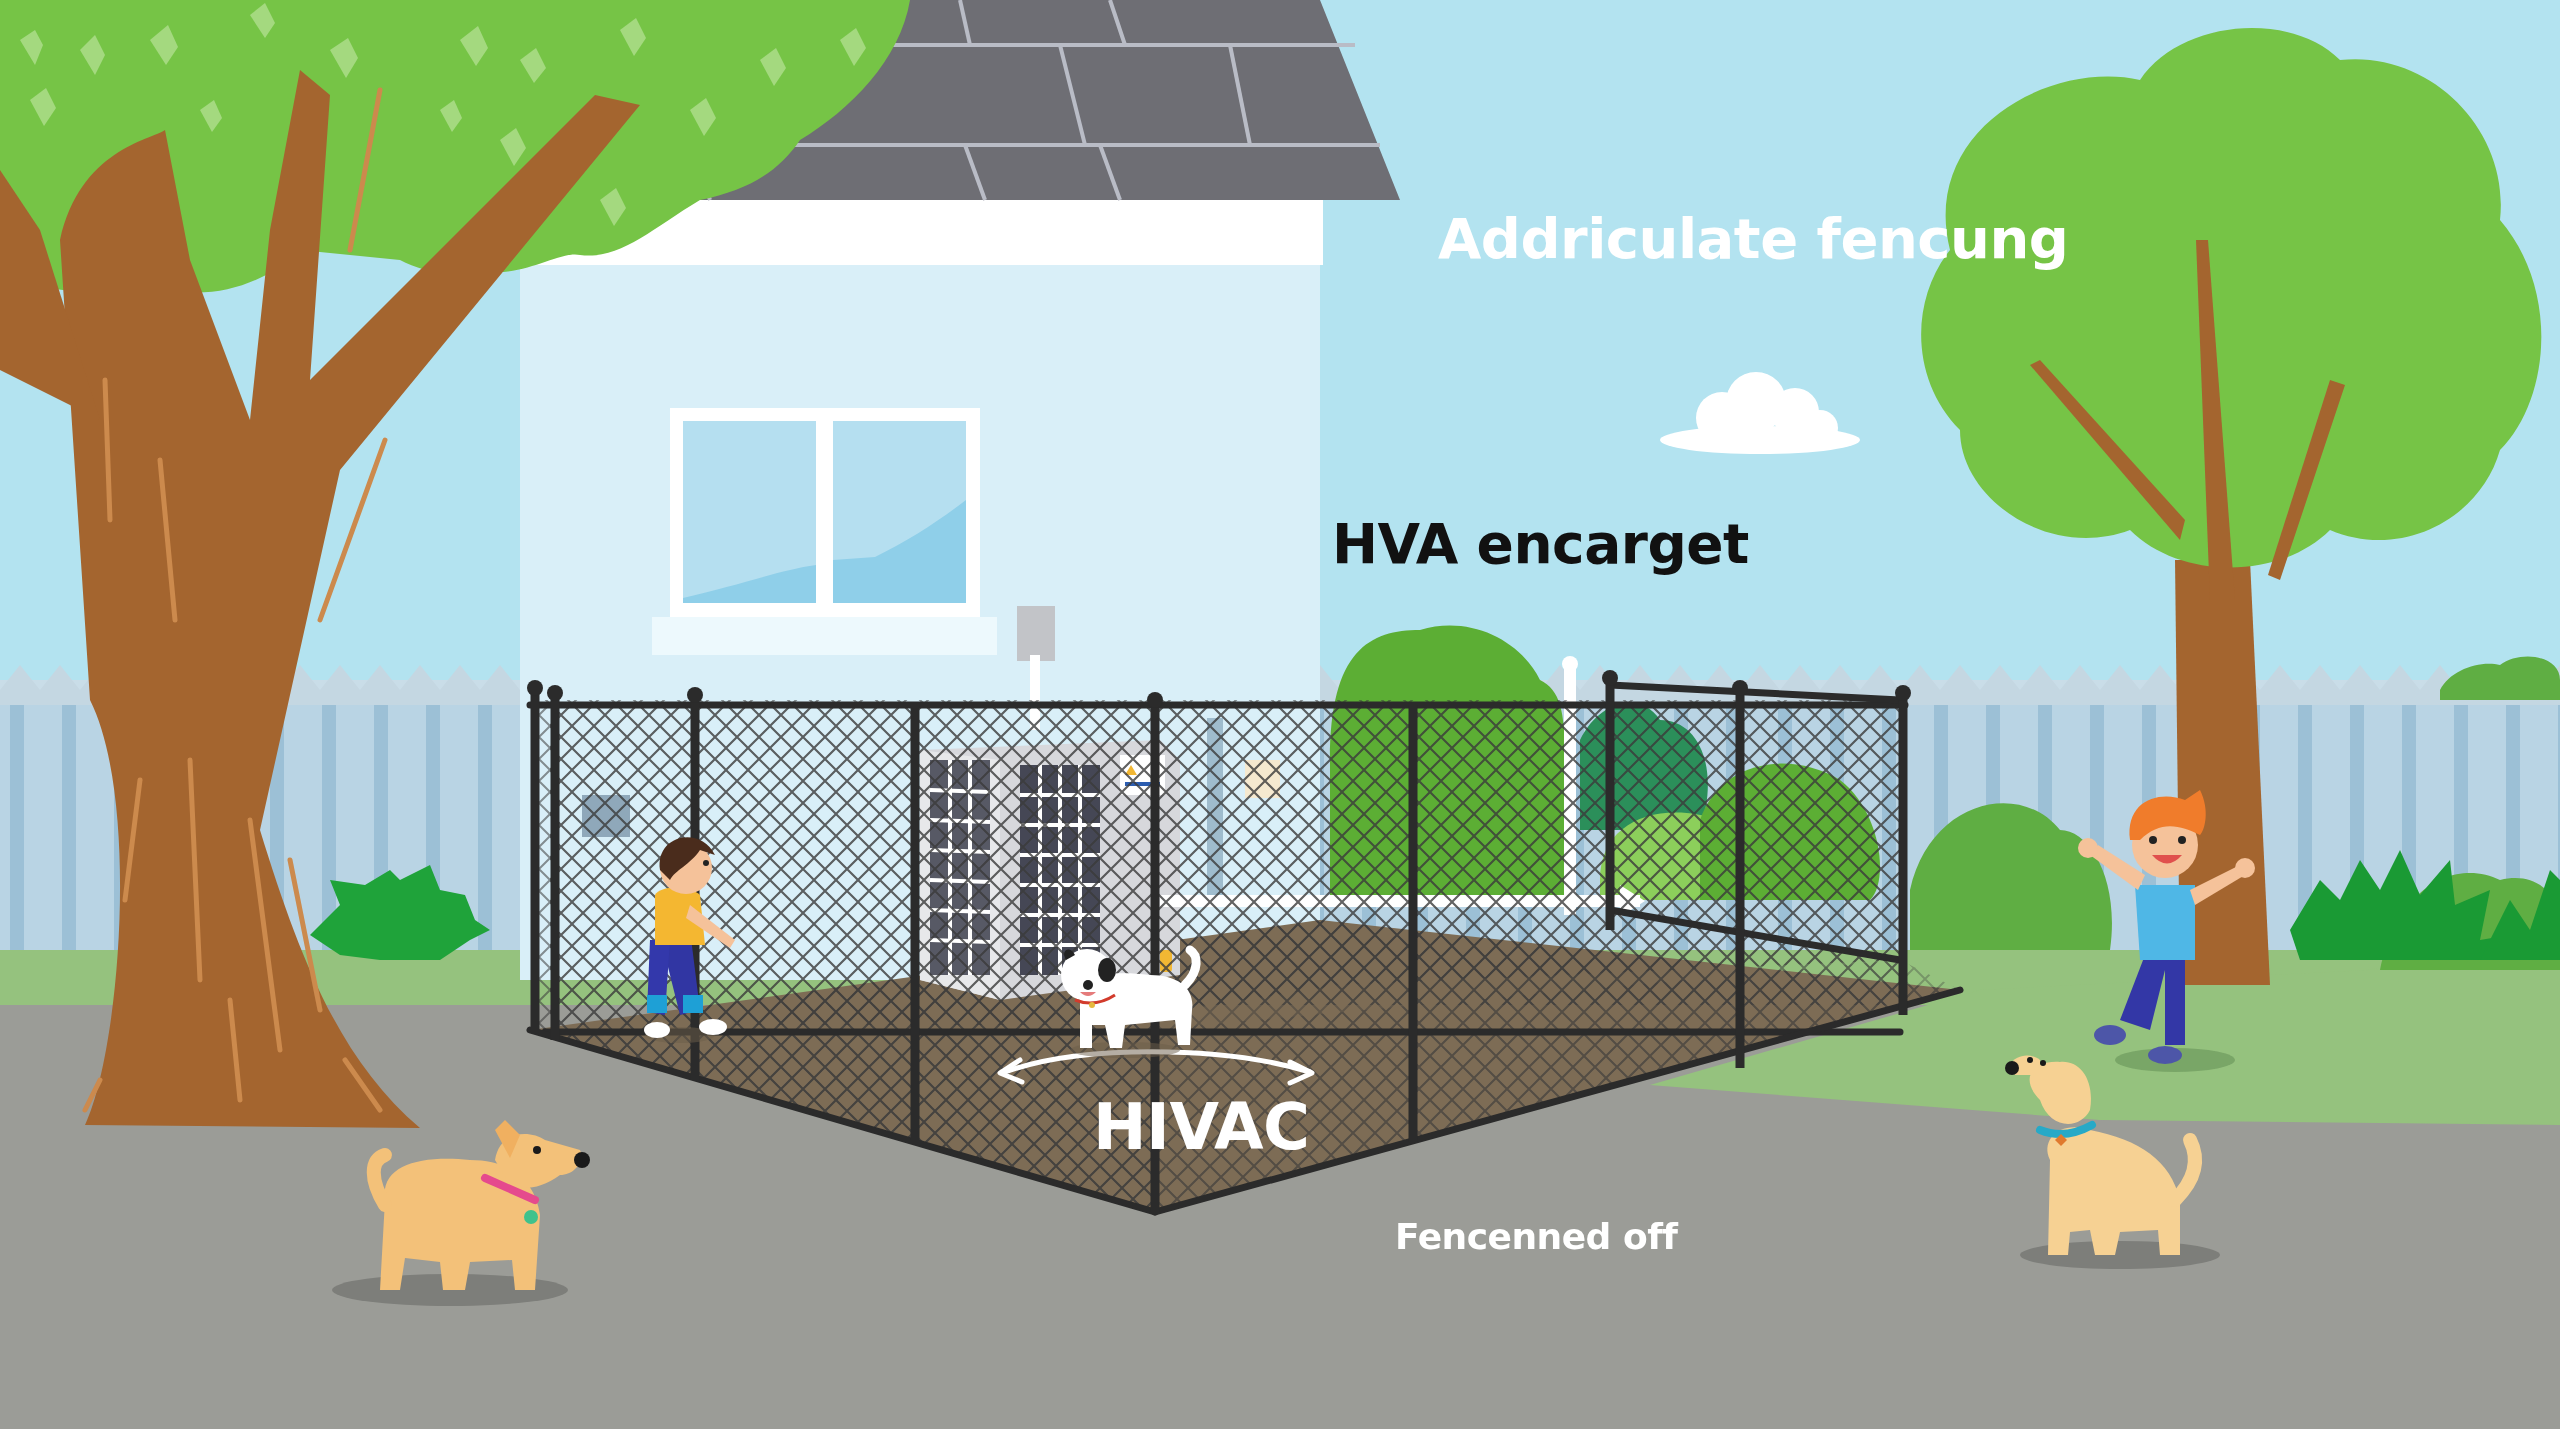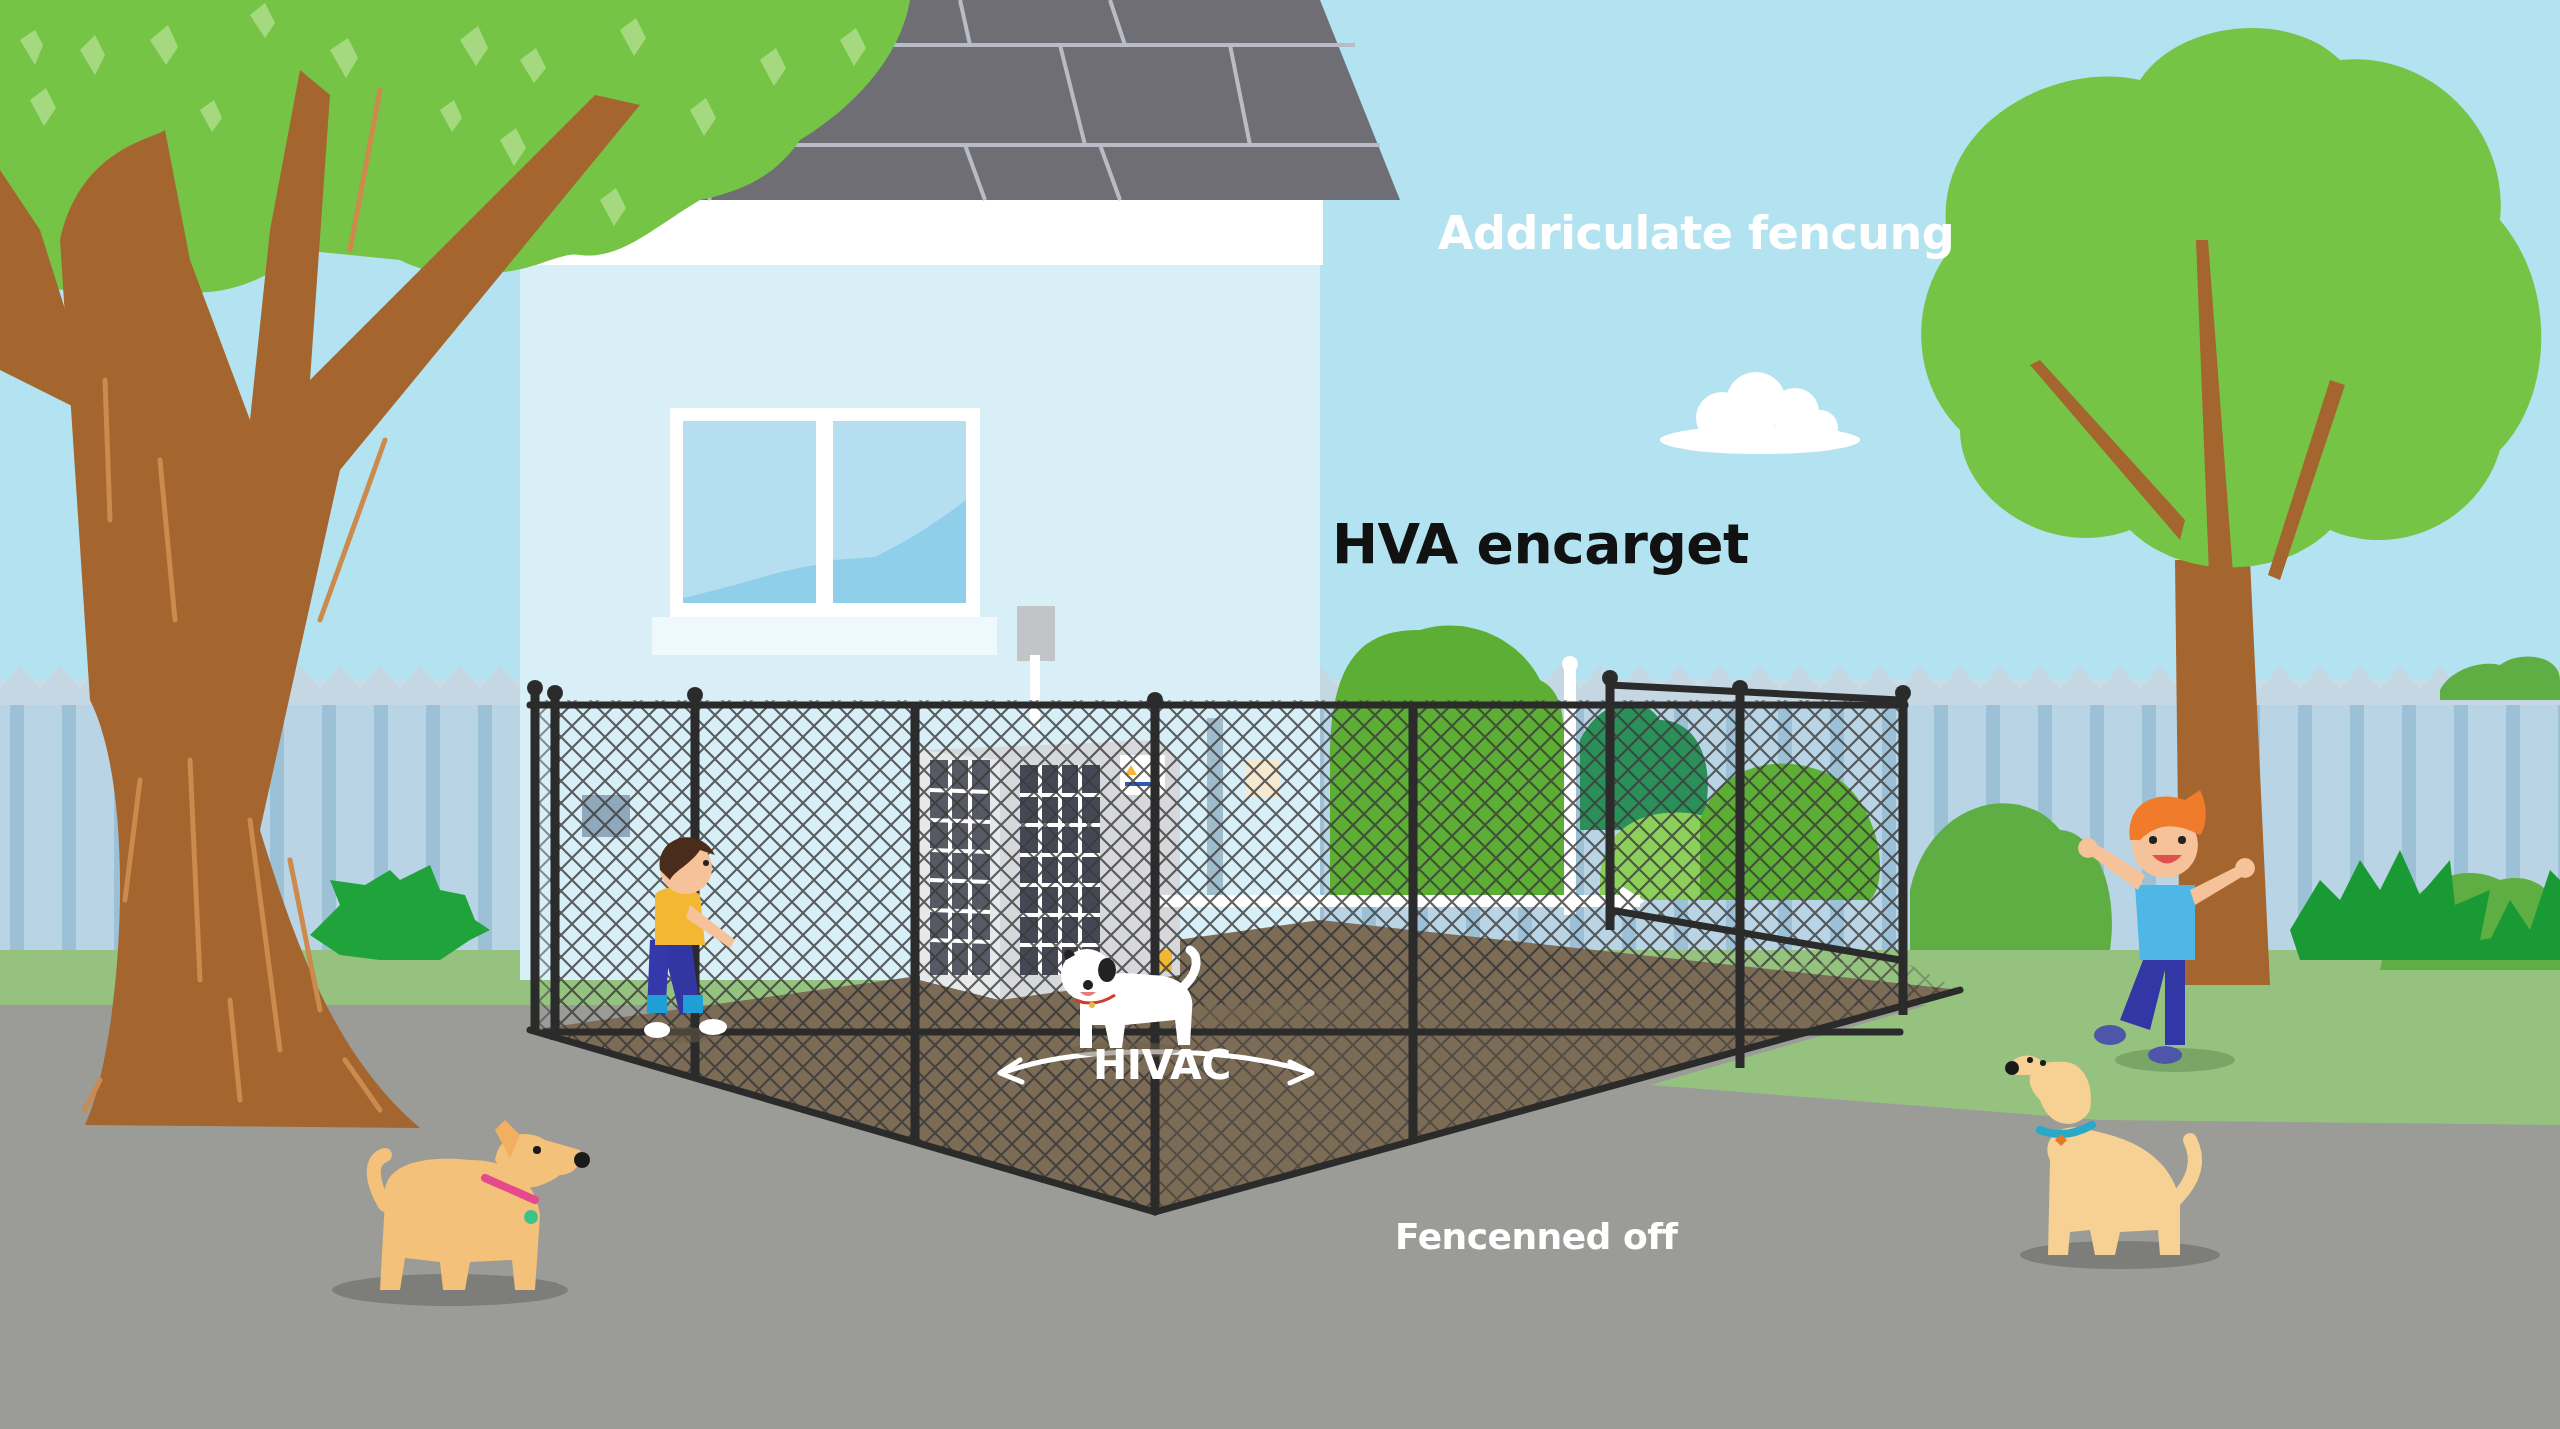--- a/index.html
+++ b/index.html
@@ -1,21 +1,21 @@
 <!DOCTYPE html>
 <html><head>
   <meta charset="utf-8">
   <style>
     html, body { margin: 0; padding: 0; background: #b3e3f0; }
     body { width: 2560px; height: 1429px; overflow: hidden; position: relative; }
     #scene { position: absolute; left: 0; top: 0; width: 2560px; height: 1429px; display: block; }
     .lbl { position: absolute; white-space: nowrap; font-family: "DejaVu Sans", "Liberation Sans", sans-serif; font-weight: 700; letter-spacing: -0.5px; }
-    .lbl-top { left: 1438px; top: 206px; font-size: 46px; color: #ffffff; }
+    .lbl-top { left: 1438px; top: 206px; font-size: 56px; color: #ffffff; }
     .lbl-hvac-target { left: 1332px; top: 512px; font-size: 55px; color: #111111; font-weight: 600; }
-    .lbl-hivac { left: 1093px; top: 1041px; font-size: 41px; color: #ffffff; font-weight: 600; }
+    .lbl-hivac { left: 1093px; top: 1090px; font-size: 64px; color: #ffffff; font-weight: 600; }
     .lbl-fenced { left: 1395px; top: 1216px; font-size: 36px; color: #ffffff; }
   </style>
 </head>
 <body>
 
 <svg id="scene" viewBox="0 0 2560 1429" xmlns="http://www.w3.org/2000/svg">
   <defs>
     <pattern id="mesh" width="22" height="22" patternUnits="userSpaceOnUse">
       <path d="M0 0 L22 22 M22 0 L0 22" stroke="#3a3a3a" stroke-width="2" opacity="0.55"></path>
     </pattern>

